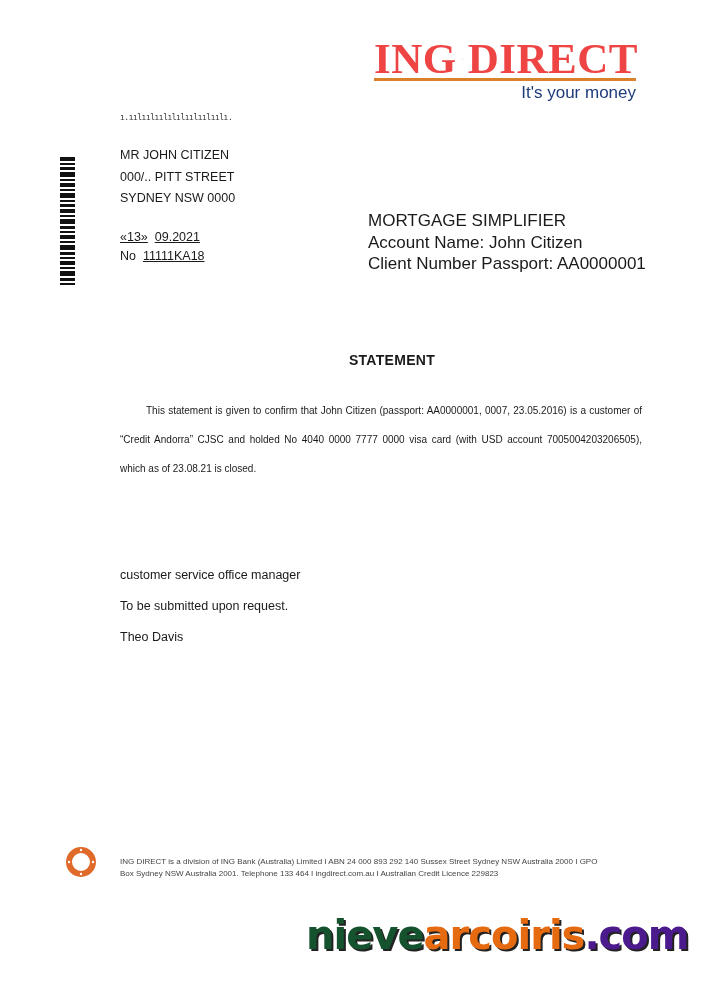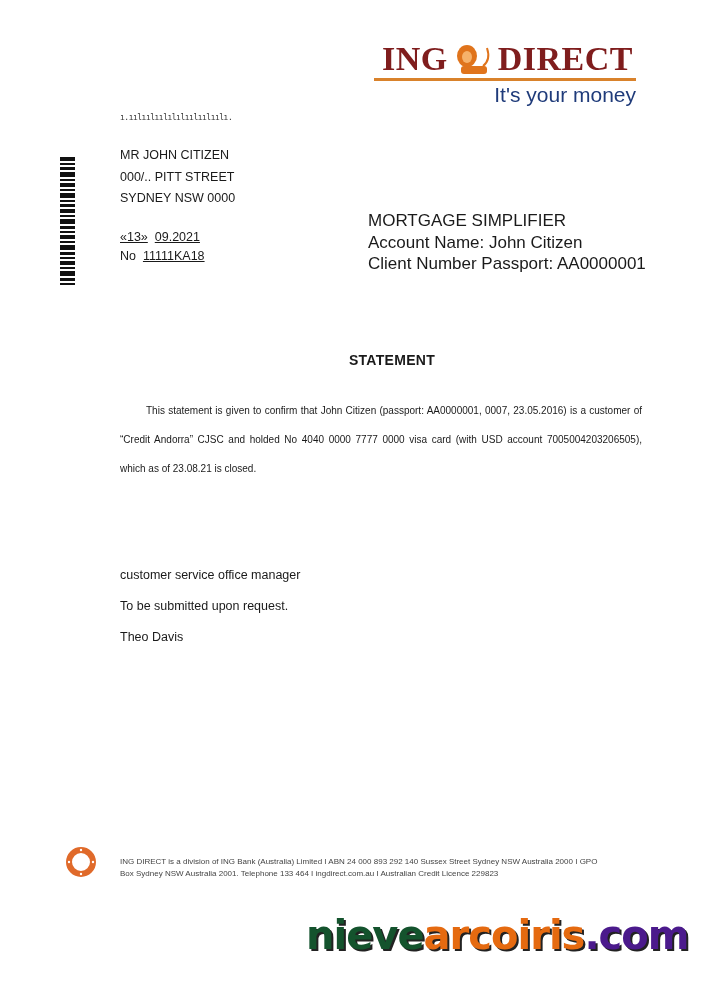--- a/index.html
+++ b/index.html
@@ -1,22 +1,22 @@
 <!DOCTYPE html>
 <html><head>
 <meta charset="utf-8">
 <style>
   html,body{margin:0;padding:0;}
   body{width:720px;height:1000px;background:#fff;position:relative;overflow:hidden;font-family:"Liberation Sans","DejaVu Sans",sans-serif;color:#1a1a1a;}
   .abs{position:absolute;}
   .logo{left:374px;top:40px;width:264px;}
-  .logo-row{display:flex;align-items:center;font-family:"Liberation Serif","DejaVu Serif",serif;font-weight:bold;color:#7f1d1d;font-size:34px;letter-spacing:0.5px;line-height:38px;margin-left:8px;}
+  .logo-row{display:flex;align-items:center;font-family:"Liberation Serif","DejaVu Serif",serif;font-weight:bold;color:#ef4444;font-size:43px;letter-spacing:0.5px;line-height:38px;}
   .lion{width:40px;height:34px;margin:0 5px;}
   .logo-line{height:3px;background:#d9822b;margin-top:0px;width:262px;}
-  .tagline{text-align:right;font-size:21px;color:#1f3b7a;margin-top:2px;padding-right:2px;}
+  .tagline{text-align:right;font-size:17px;color:#1f3b7a;margin-top:2px;padding-right:2px;}
   .postcode-bars{left:120px;top:113px;font-family:"DejaVu Sans Mono",monospace;font-size:8px;letter-spacing:-0.5px;color:#333;}
   .vbar{left:60px;top:157px;width:15px;height:128px;}
   .addr{left:120px;top:145px;font-size:12.5px;line-height:21.5px;}
   .refs{left:120px;top:228px;font-size:12.5px;line-height:19px;}
   .refs u{text-decoration:underline;}
   .acct{left:368px;top:210px;font-size:17px;line-height:21.5px;}
   .title{left:0;width:784px;top:352px;text-align:center;font-weight:bold;font-size:14px;letter-spacing:0.3px;}
   .body{left:120px;top:396px;width:522px;font-size:10px;line-height:29px;text-align:justify;}
   .body .indent{display:inline-block;width:26px;}
   .closing{left:120px;top:560px;font-size:12.5px;line-height:31px;}

